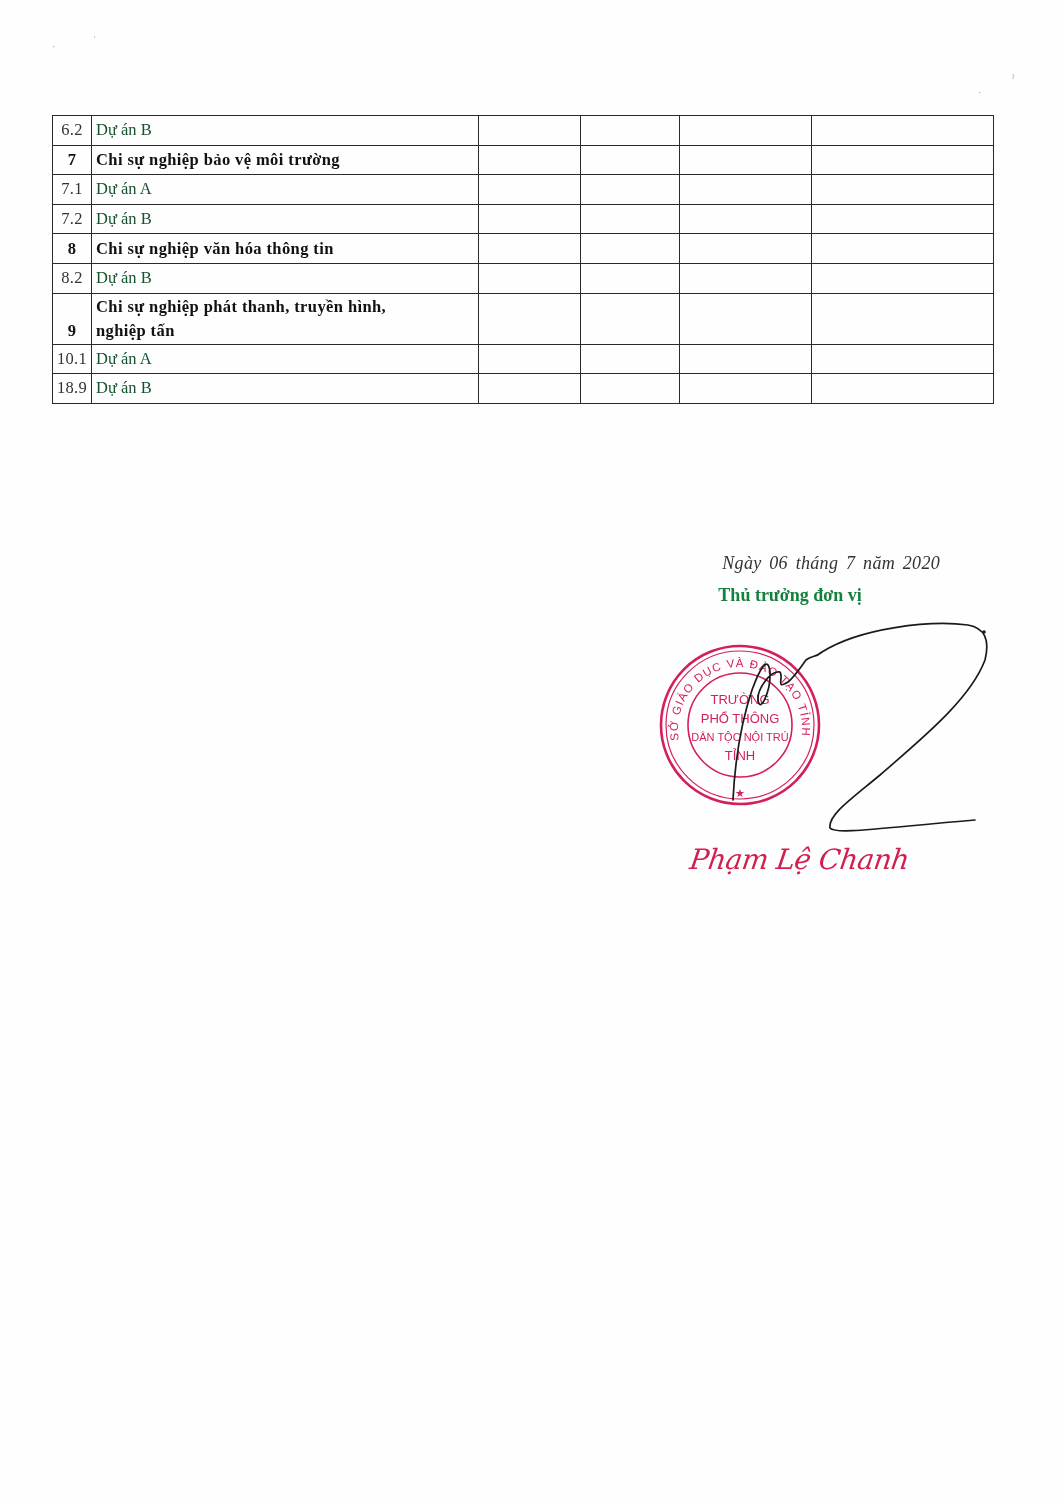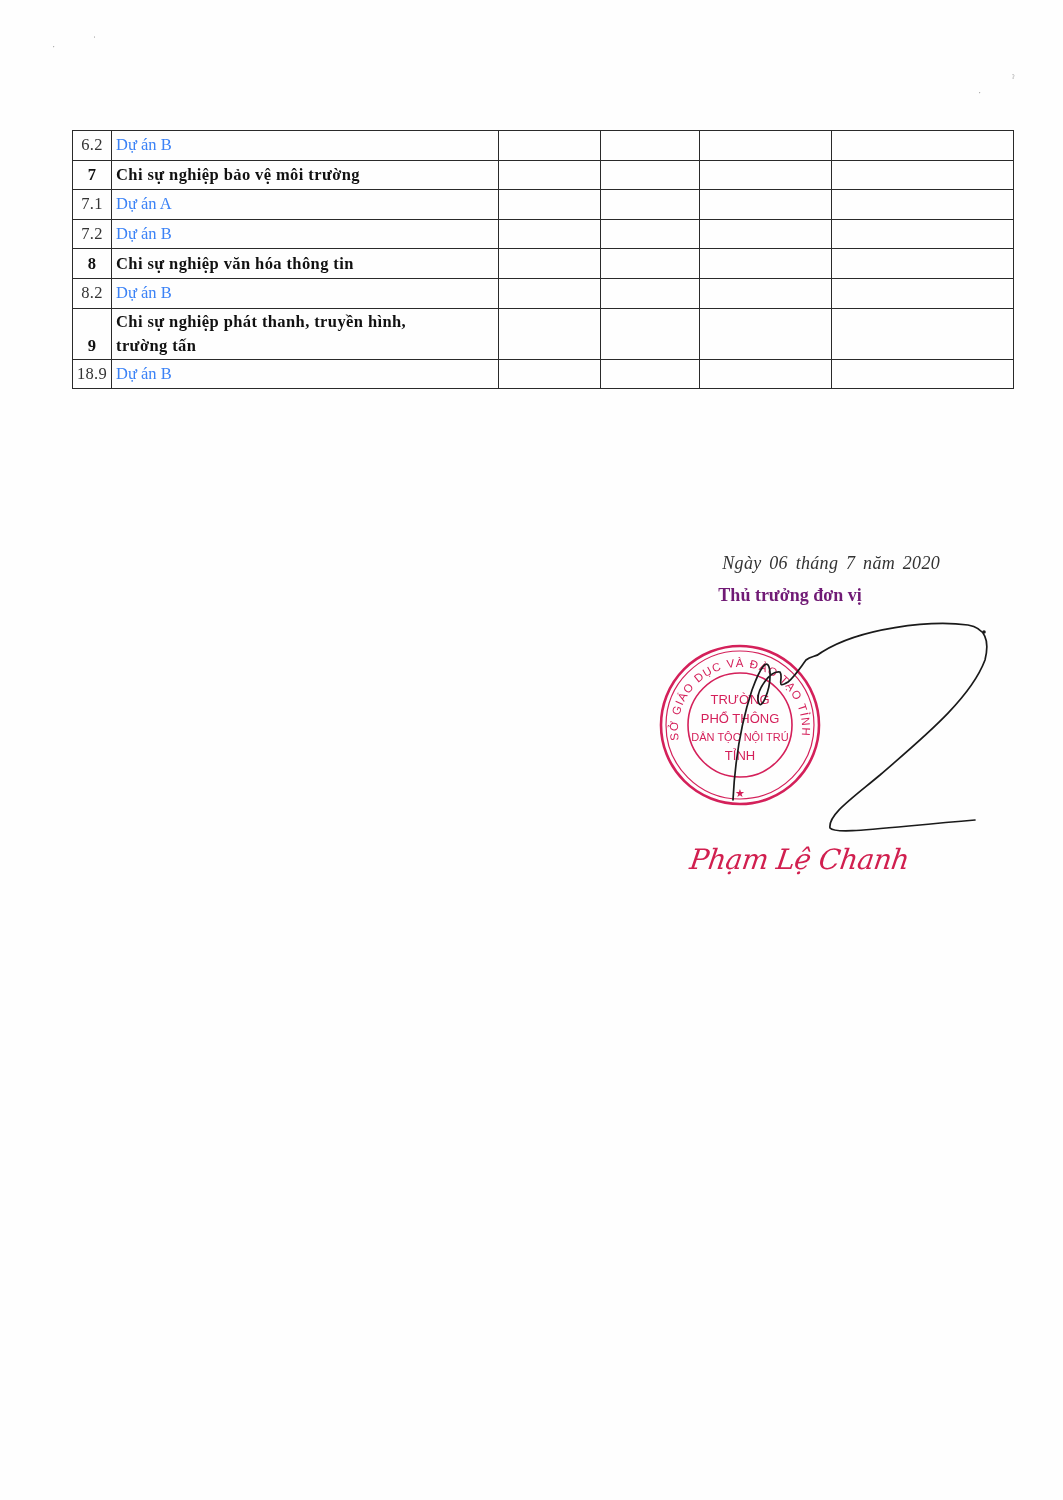--- a/index.html
+++ b/index.html
@@ -24,25 +24,24 @@
     .scan-mark {
       position: absolute;
       color: #9a9a9a;
       font-size: 10px;
       line-height: 10px;
     }
     
     .budget-table {
       position: absolute;
       left: 52px;
-      top: 130px;
+      top: 115px;
       width: 941px;
       border-collapse: collapse;
       table-layout: fixed;
-      margin-left: 20px;
     }
     .budget-table td {
       border: 1.5px solid #2a2a2a;
       padding: 0 4px;
       font-size: 16.5px;
       line-height: 20px;
       vertical-align: middle;
       overflow: hidden;
     }
     .budget-table col.c-stt { width: 39px; }
@@ -67,21 +66,21 @@
     }
     .budget-table tr.section td.stt {
       color: #111;
     }
     .budget-table tr.tall td.stt {
       vertical-align: bottom;
       padding-bottom: 3px;
     }
     .budget-table td.name {
       padding-left: 4px;
-      color: #3b82f6;
+      color: #14532d;
     }
     .budget-table tr.tall td.name {
       line-height: 24px;
     }
     .budget-table td.value { }
 
     
     .sign-date {
       position: absolute;
       left: 640px;
@@ -95,21 +94,21 @@
       word-spacing: 3px;
     }
     .sign-title {
       position: absolute;
       left: 640px;
       top: 585px;
       width: 300px;
       text-align: center;
       font-weight: bold;
       font-size: 18px;
-      color: #701a75;
+      color: #15803d;
     }
     .stamp {
       position: absolute;
       left: 655px;
       top: 640px;
       width: 170px;
       height: 170px;
     }
     .signature {
       position: absolute;
@@ -195,21 +194,29 @@
       <tr class="item">
         <td class="stt">8.2</td>
         <td class="name">Dự án B</td>
         <td class="value"></td>
         <td class="value"></td>
         <td class="value"></td>
         <td class="value"></td>
       </tr>
       <tr class="section tall">
         <td class="stt">9</td>
-        <td class="name"><span>Chi sự nghiệp phát thanh, truyền hình,</span><br><span>trường tấn</span></td>
+        <td class="name"><span>Chi sự nghiệp phát thanh, truyền hình,</span><br><span>nghiệp tấn</span></td>
+        <td class="value"></td>
+        <td class="value"></td>
+        <td class="value"></td>
+        <td class="value"></td>
+      </tr>
+      <tr class="item">
+        <td class="stt">10.1</td>
+        <td class="name">Dự án A</td>
         <td class="value"></td>
         <td class="value"></td>
         <td class="value"></td>
         <td class="value"></td>
       </tr>
       <tr class="item">
         <td class="stt">18.9</td>
         <td class="name">Dự án B</td>
         <td class="value"></td>
         <td class="value"></td>

